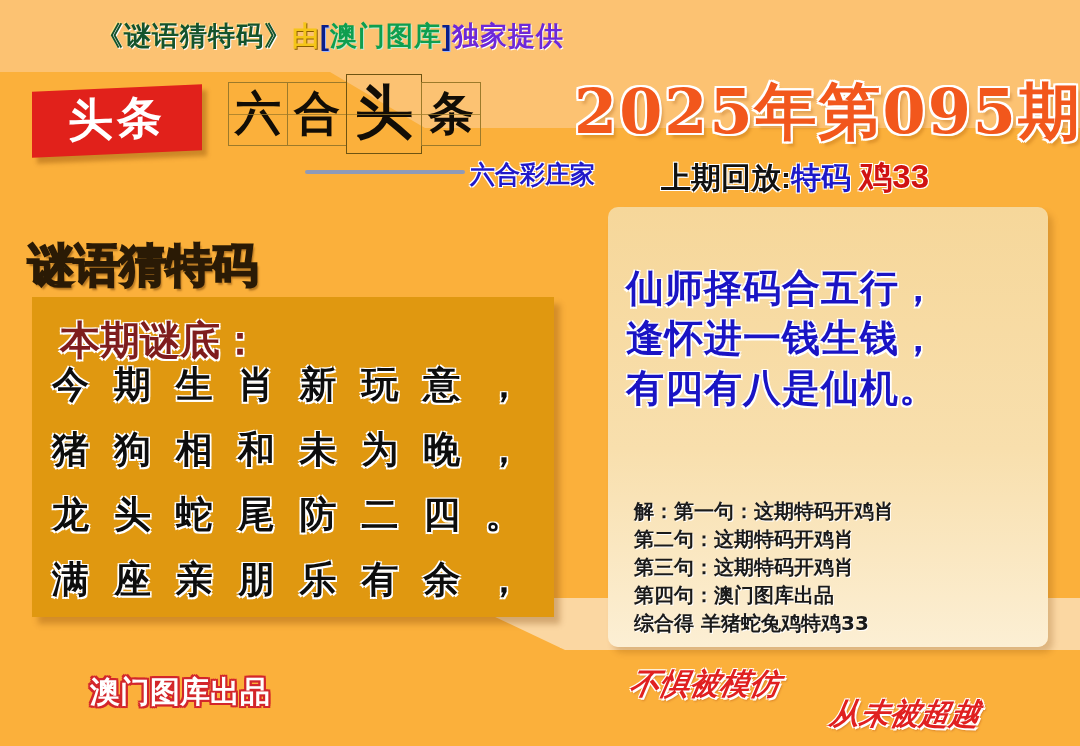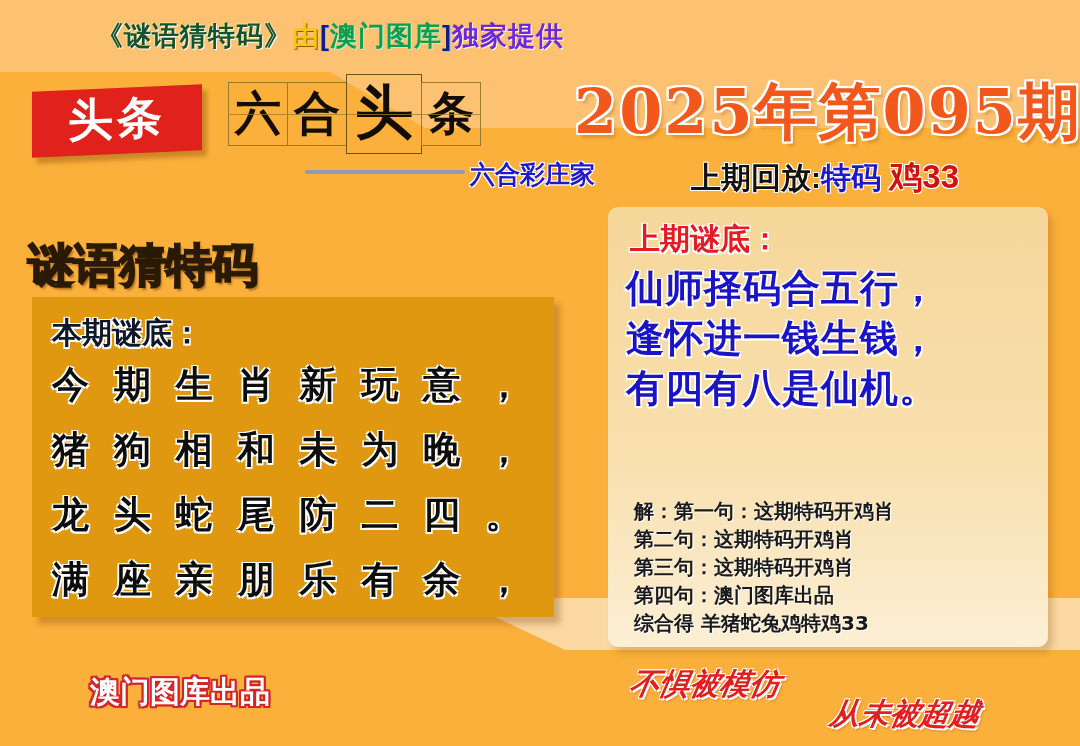--- a/index.html
+++ b/index.html
@@ -83,21 +83,21 @@
 
   .period{
     position:absolute;left:574px;top:70px;width:500px;text-align:center;
     font-size:62px;font-weight:bold;color:#F2571C;
     font-family:"DejaVu Serif",serif;letter-spacing:2px;white-space:nowrap;
     text-shadow:2px 0 0 #fff,-2px 0 0 #fff,0 2px 0 #fff,0 -2px 0 #fff,
                 2px 2px 0 #fff,-2px -2px 0 #fff,2px -2px 0 #fff,-2px 2px 0 #fff,
                 4px 5px 3px rgba(150,70,0,.25);
   }
   .recap{
-    position:absolute;left:575px;top:155px;width:500px;text-align:center;
+    position:absolute;left:545px;top:155px;width:500px;text-align:center;
     font-size:30px;font-weight:bold;white-space:nowrap;
   }
   .recap .k1{color:#111;text-shadow:1px 1px 0 #fff,-1px -1px 0 #fff,1px -1px 0 #fff,-1px 1px 0 #fff;}
   .recap .k2{color:#1E19C8;text-shadow:1px 1px 0 #fff,-1px -1px 0 #fff,1px -1px 0 #fff,-1px 1px 0 #fff;}
   .recap .k3{color:#D01212;font-size:33px;text-shadow:1px 1px 0 #fff,-1px -1px 0 #fff,1px -1px 0 #fff,-1px 1px 0 #fff;}
 
   
   .rainbow{
     position:absolute;left:28px;top:235px;
     font-size:46px;font-weight:bold;white-space:nowrap;
@@ -110,22 +110,22 @@
   .rainbow i:nth-child(3){color:#17A3D8;}
   .rainbow i:nth-child(4){color:#7B2EC9;}
   .rainbow i:nth-child(5){color:#E0202B;}
 
   .left-box{
     position:absolute;left:32px;top:297px;width:522px;height:320px;
     background:#E09810;
     box-shadow:6px 7px 6px rgba(120,60,0,.30);
   }
   .lb-title{
-    position:absolute;left:20px;top:16px;
-    font-size:30px;font-weight:bold;color:#0f172a;
+    position:absolute;left:28px;top:16px;
+    font-size:40px;font-weight:bold;color:#7f1d1d;
     text-shadow:1.5px 1.5px 0 #fff,-1.5px -1.5px 0 #fff,1.5px -1.5px 0 #fff,-1.5px 1.5px 0 #fff;
     white-space:nowrap;
   }
   .lb-lines{position:absolute;left:20px;top:55px;width:490px;}
   .lb-line{
     font-size:37px;font-weight:bold;color:#0d0d0d;
     letter-spacing:6px;line-height:65px;white-space:nowrap;
     font-family:"DejaVu Serif",serif;
     text-shadow:1.5px 1.5px 0 #fff,-1.5px -1.5px 0 #fff,1.5px -1.5px 0 #fff,-1.5px 1.5px 0 #fff;
   }
@@ -222,21 +222,20 @@
       <div class="lb-line">今 期 生 肖 新 玩 意 ，</div>
       <div class="lb-line">猪 狗 相 和 未 为 晚 ，</div>
       <div class="lb-line">龙 头 蛇 尾 防 二 四 。</div>
       <div class="lb-line">满 座 亲 朋 乐 有 余 ，</div>
     </div>
   </div>
 
   <div class="left-foot">澳门图库出品</div>
 
   <div class="right-box">
-    <div class="rb-title">上期谜底：</div>
     <div class="rb-lines">
       <div class="rb-line">仙师择码合五行，</div>
       <div class="rb-line">逢怀进一钱生钱，</div>
       <div class="rb-line">有四有八是仙机。</div>
     </div>
     <div class="rb-notes">
       <div class="rb-note">解：第一句：这期特码开鸡肖</div>
       <div class="rb-note">第二句：这期特码开鸡肖</div>
       <div class="rb-note">第三句：这期特码开鸡肖</div>
       <div class="rb-note">第四句：澳门图库出品</div>

